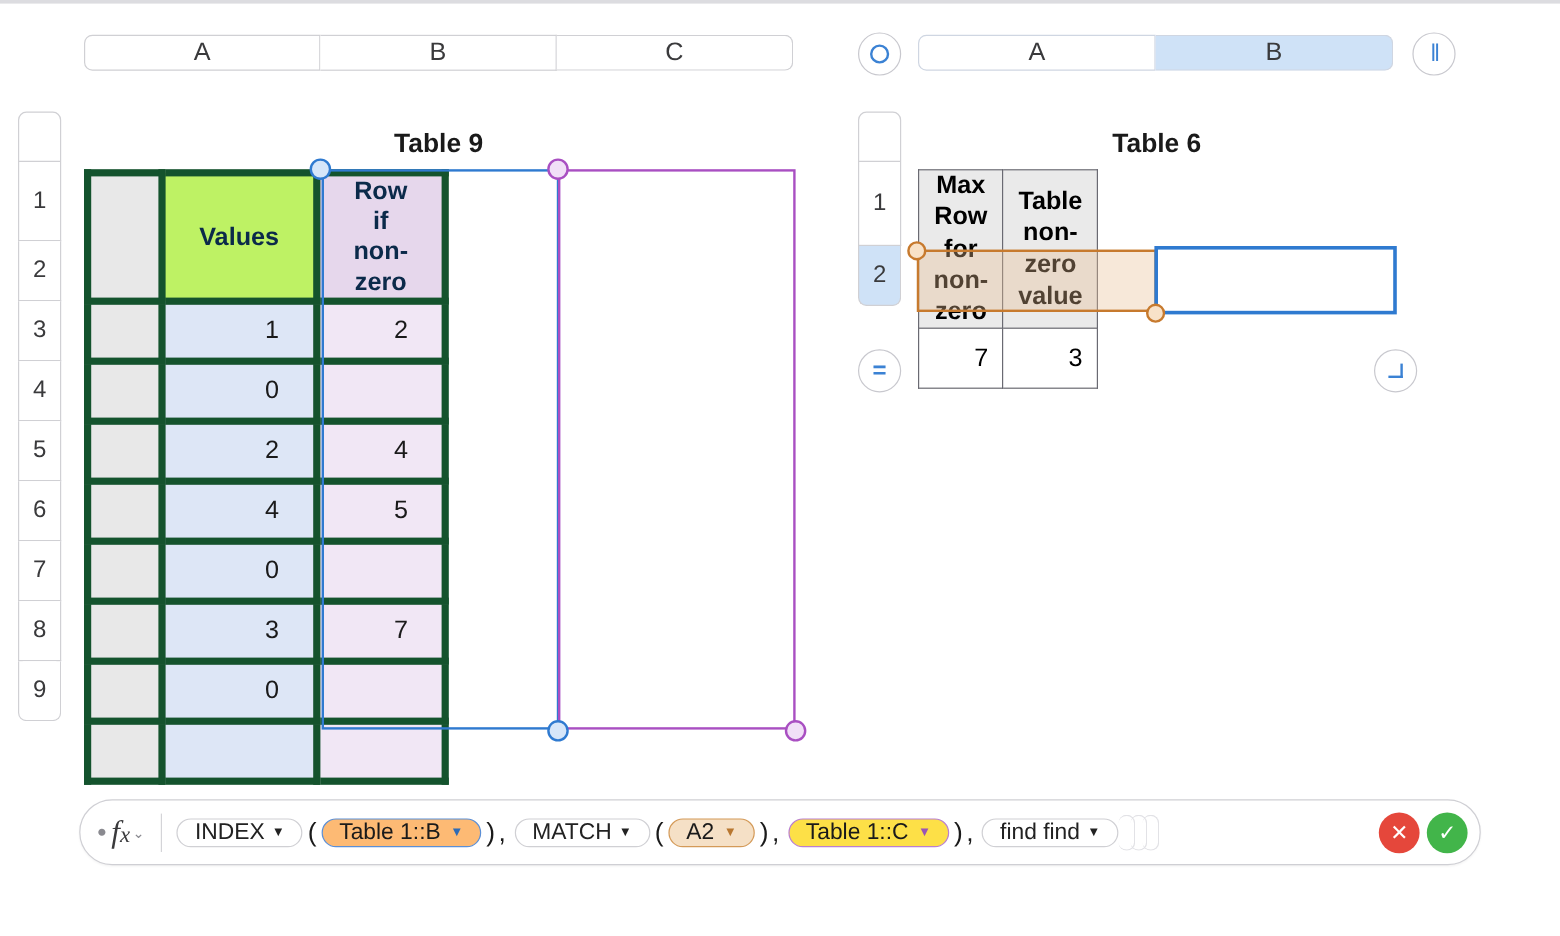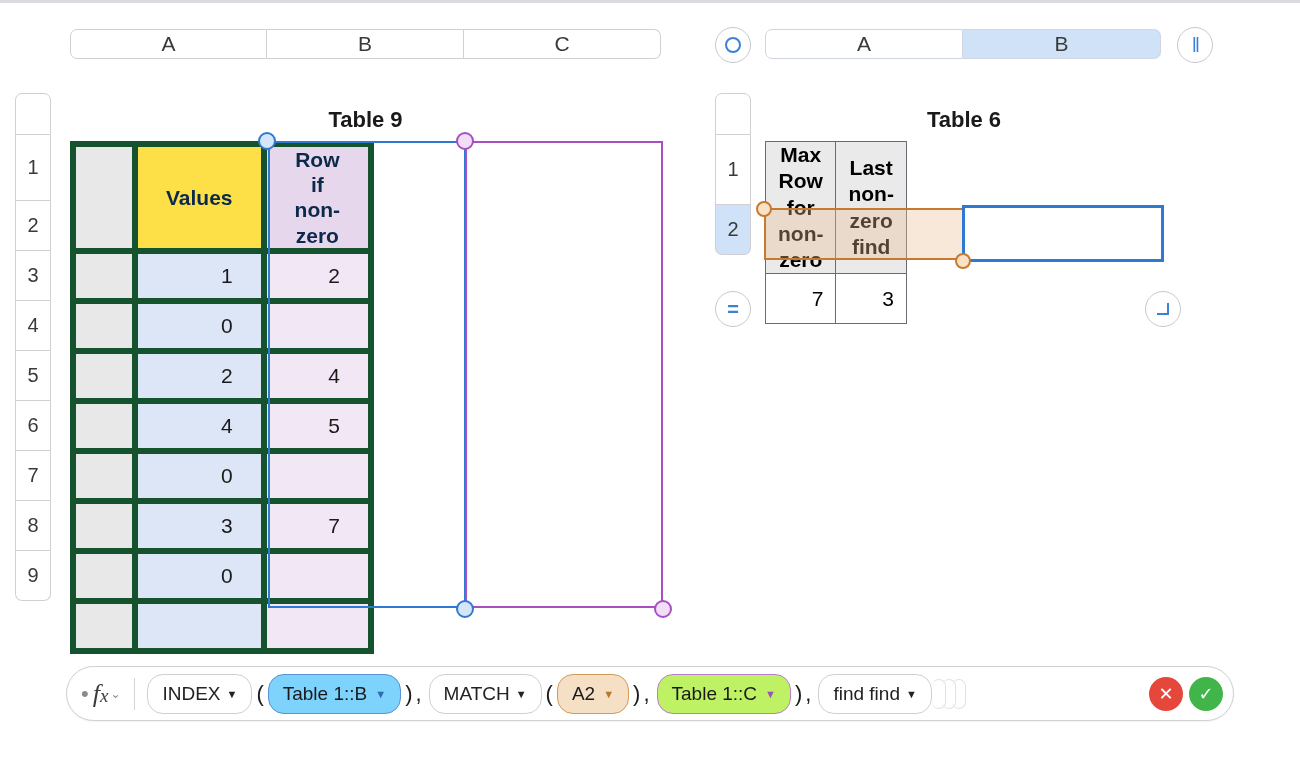--- a/index.html
+++ b/index.html
@@ -54,21 +54,21 @@
     height: 50px; width: 197px;
     font-size: 21px; color: #1a1a1a;
     padding: 0 28px; vertical-align: middle;
   }
   .t1-grid tr:first-child td {
     height: 64px; text-align: center; font-weight: 700; color: #0b2a4a;
     font-size: 21px; line-height: 1.2;
   }
   .t1-grid tr:first-child td.colA { background: #e8e8e8; }
   .t1-grid td.colA { background: #e8e8e8; }
-  .t1-grid tr:first-child td.colB { background: #fde047; margin-top: 10px; }
+  .t1-grid tr:first-child td.colB { background: #bef264; margin-top: 10px; }
   .t1-grid td.colB { background: #dde6f6; text-align: right; }
   .t1-grid tr:first-child td.colC { background: #e6d7ec; }
   .t1-grid td.colC { background: #f1e7f5; text-align: right; }
 
   
   .sel-overlay { position: absolute; pointer-events: none; }
   .sel-b { left: 253px; top: 126px; width: 198px; height: 467px; border: 2.5px solid #2f7ad0; }
   .sel-c { left: 450px; top: 126px; width: 198px; height: 467px; border: 2.5px solid #a94fc2; }
   .dot { position: absolute; width: 18px; height: 18px; border-radius: 50%; background: #fff; }
   .dot.b1 { left: 243px; top: 117px; border: 2px solid #2f7ad0; background:#d6e6f9; }
@@ -146,30 +146,30 @@
     border:1.5px solid #cfcfd4; border-radius:28px; background:#fff;
     display:flex; align-items:center; padding:0 10px 0 14px;
     box-shadow: 0 1px 2px rgba(0,0,0,0.05);
   }
   .fbar .dotglyph { color:#8a8a90; font-size:22px; margin-right:4px; }
   .fbar .fx { font-family: "Times New Roman", serif; font-style:italic; font-size:26px; color:#3a3a3c; }
   .fbar .fx-caret { margin:0 6px 0 2px; color:#8a8a90; font-size:12px; }
   .fbar .sep-vert { width:1px; height:32px; background:#d4d4d8; margin:0 8px; }
 
   .ftoken {
-    display:inline-flex; align-items:center; height:40px;
+    display:inline-flex; align-items:center; height:24px;
     border-radius:16px; padding:0 14px; font-size:19px; margin:0 4px;
   }
   .ftoken.fn { border:1.5px solid #d0d0d4; background:#fff; color:#222; font-weight:400; }
   .ftoken.fn .tri { margin-left:6px; font-size:11px; color:#222; }
-  .ftoken.ref-b { border:1.5px solid #5b8fd6; background:#7dd3fc; color:#1a1a1a; }
+  .ftoken.ref-b { border:1.5px solid #5b8fd6; background:#fdba74; color:#1a1a1a; }
   .ftoken.ref-b .tri { margin-left:8px; font-size:11px; color:#2f6bb5; }
   .ftoken.ref-a2 { border:1.5px solid #d49a58; background:#f5e0c6; color:#1a1a1a; }
   .ftoken.ref-a2 .tri { margin-left:8px; font-size:11px; color:#b87730; }
-  .ftoken.ref-c { border:1.5px solid #ba7fd0; background:#bef264; color:#1a1a1a; }
+  .ftoken.ref-c { border:1.5px solid #ba7fd0; background:#fde047; color:#1a1a1a; }
   .ftoken.ref-c .tri { margin-left:8px; font-size:11px; color:#9a54b5; }
 
   .paren-ghost {
      display:inline-block; width:14px; height:30px; border:1.5px solid #e2e2e6;
      border-radius:10px; border-left:none; margin-left:-4px;
   }
   .fbar .comma { font-size:22px; color:#1a1a1a; margin:0 3px; }
   .fbar .spacer { flex:1; }
   .fbar .act {
     width:34px; height:34px; border-radius:50%; display:flex;
@@ -287,21 +287,21 @@
   <div class="t2-rowhdr-holder">
     <div class="t2-rowhdr-top"></div>
     <div class="t2-rowhdr r1">1</div>
     <div class="t2-rowhdr r2">2</div>
   </div>
 
   <table class="t2-grid">
     <tbody>
         <tr>
       <td>Max Row for non-zero</td>
-      <td>Last non-zero find</td>
+      <td>Table non-zero value</td>
     </tr>
     <tr>
       <td>7</td>
       <td>3</td>
     </tr>
   </tbody>
     </table>
 
   <div class="t2-selA"></div>
   <div class="t2-selB"></div>

